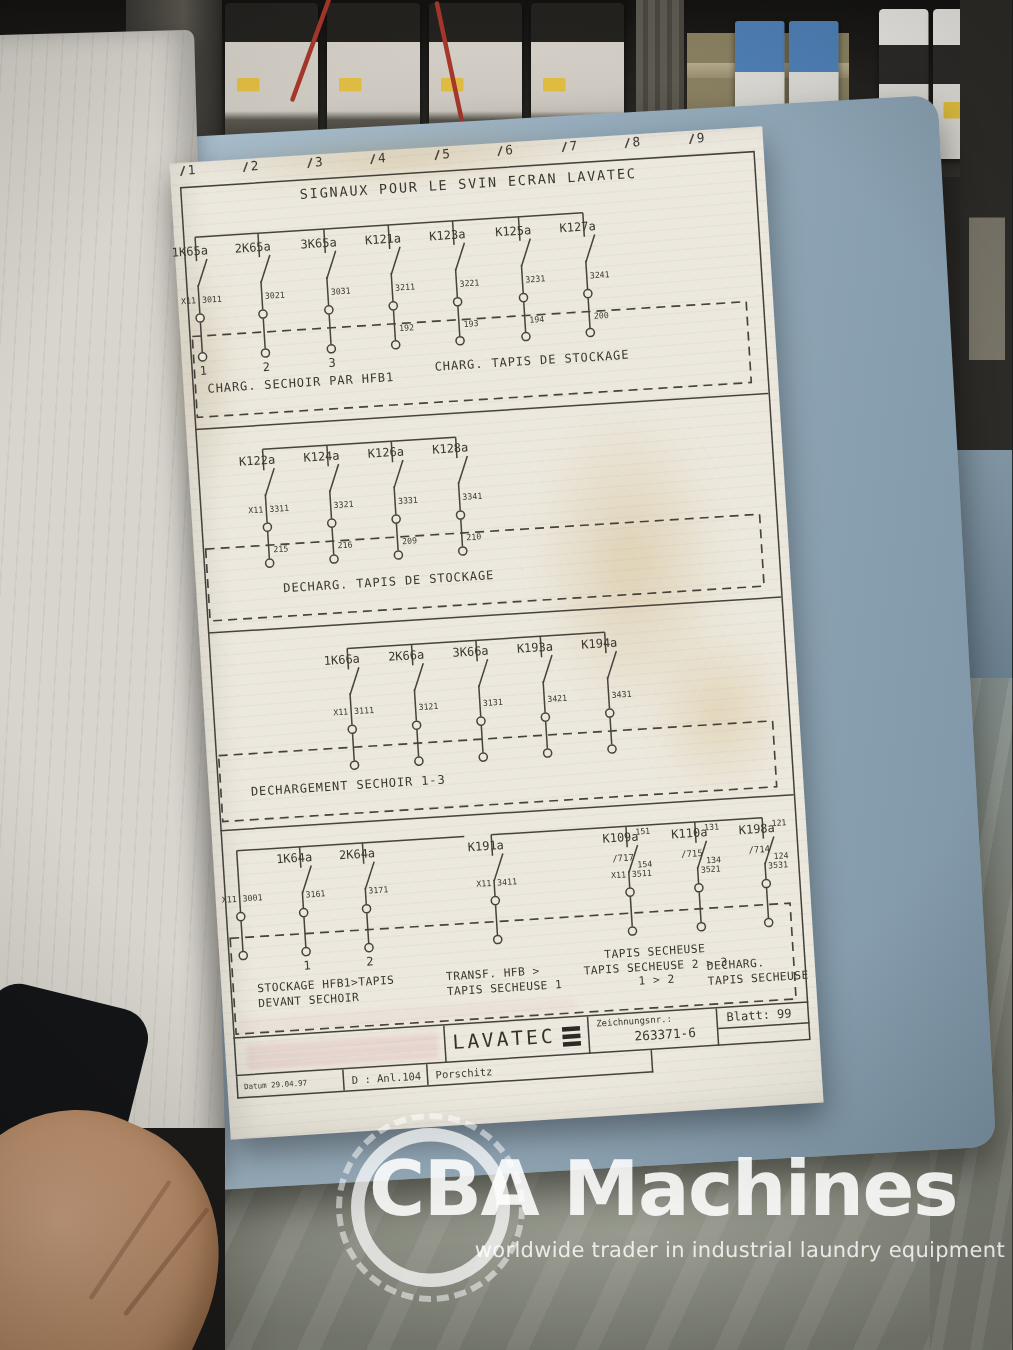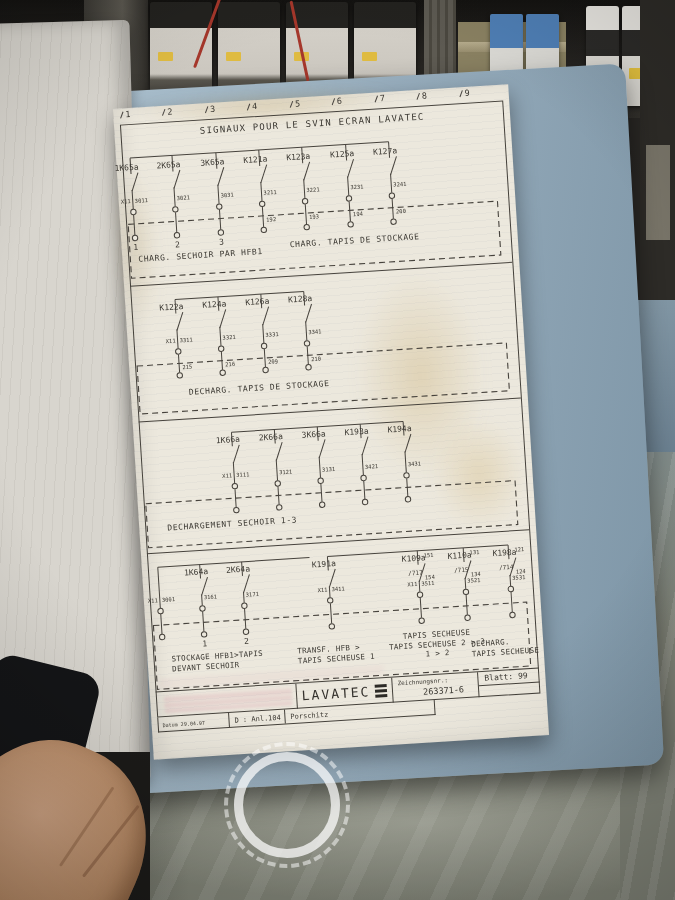--- a/index.html
+++ b/index.html
@@ -450,15 +450,17 @@
 
   <div class="dark-corner"></div>
   <div class="sleeve"></div>
   <div class="hand"></div>
 
   <div class="vignette"></div>
 
   <div class="watermark">
     <div class="wm-ring-outer"></div>
     <div class="wm-ring-inner"></div>
+    <div class="wm-brand"><span>CBA</span><span> Machines</span></div>
+    <div class="wm-tagline">worldwide trader in industrial laundry equipment</div>
   </div>
 
 </div>
 
 </body></html>

